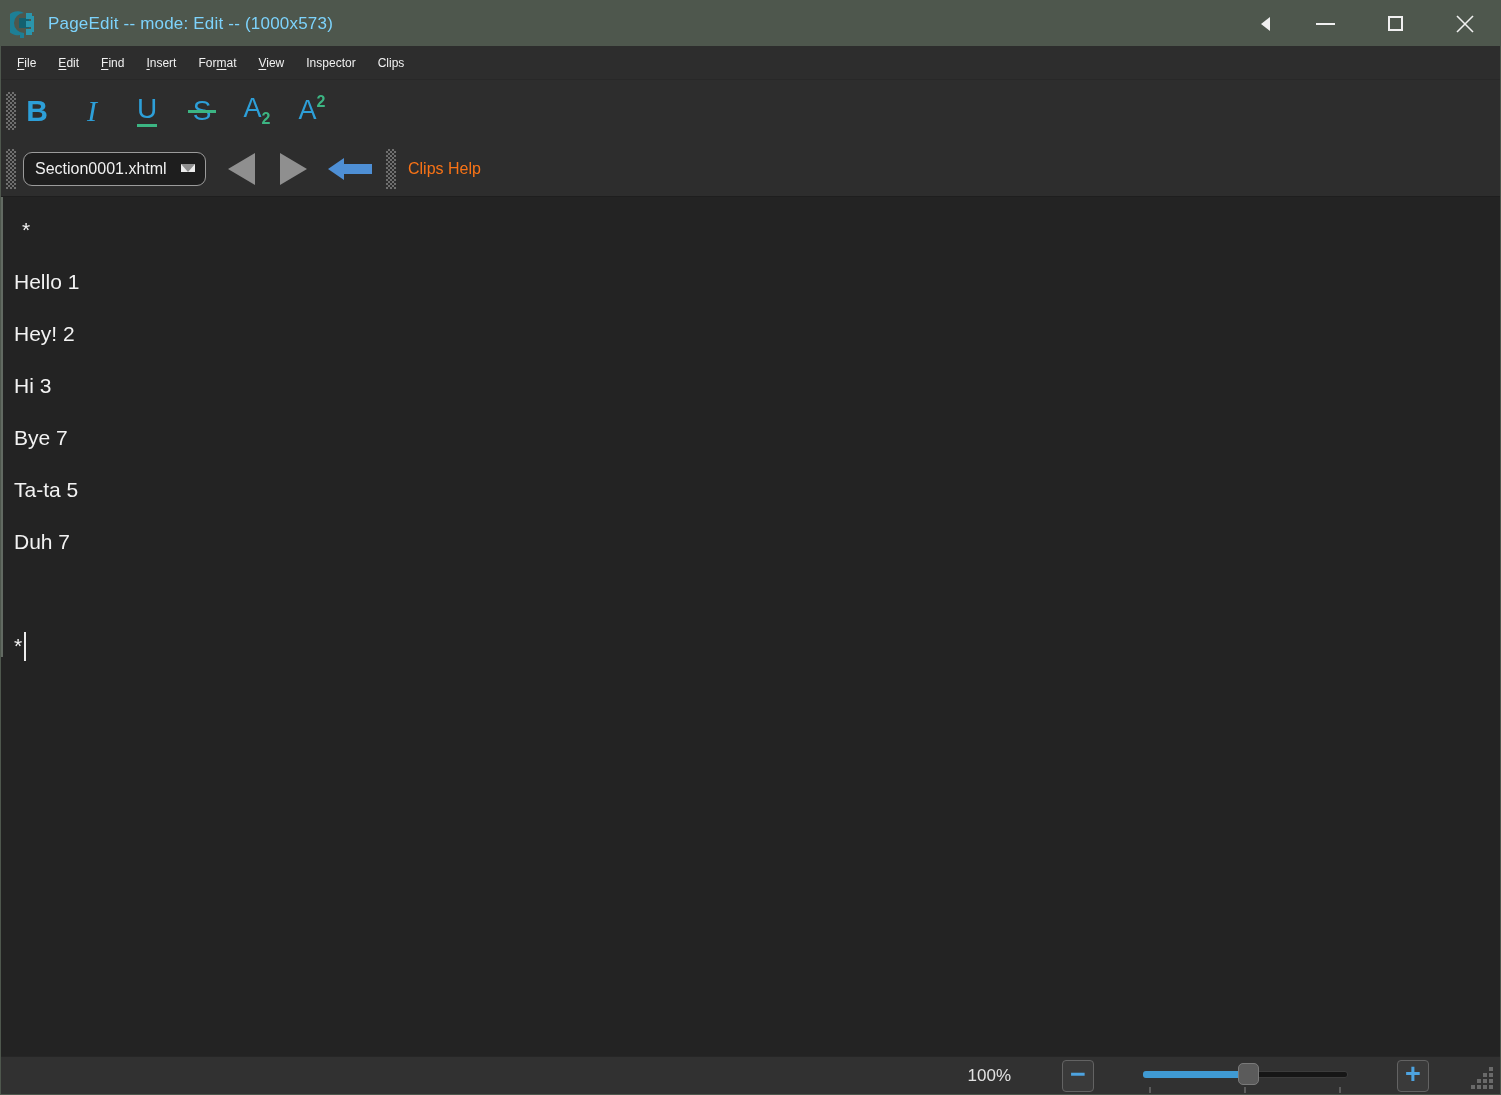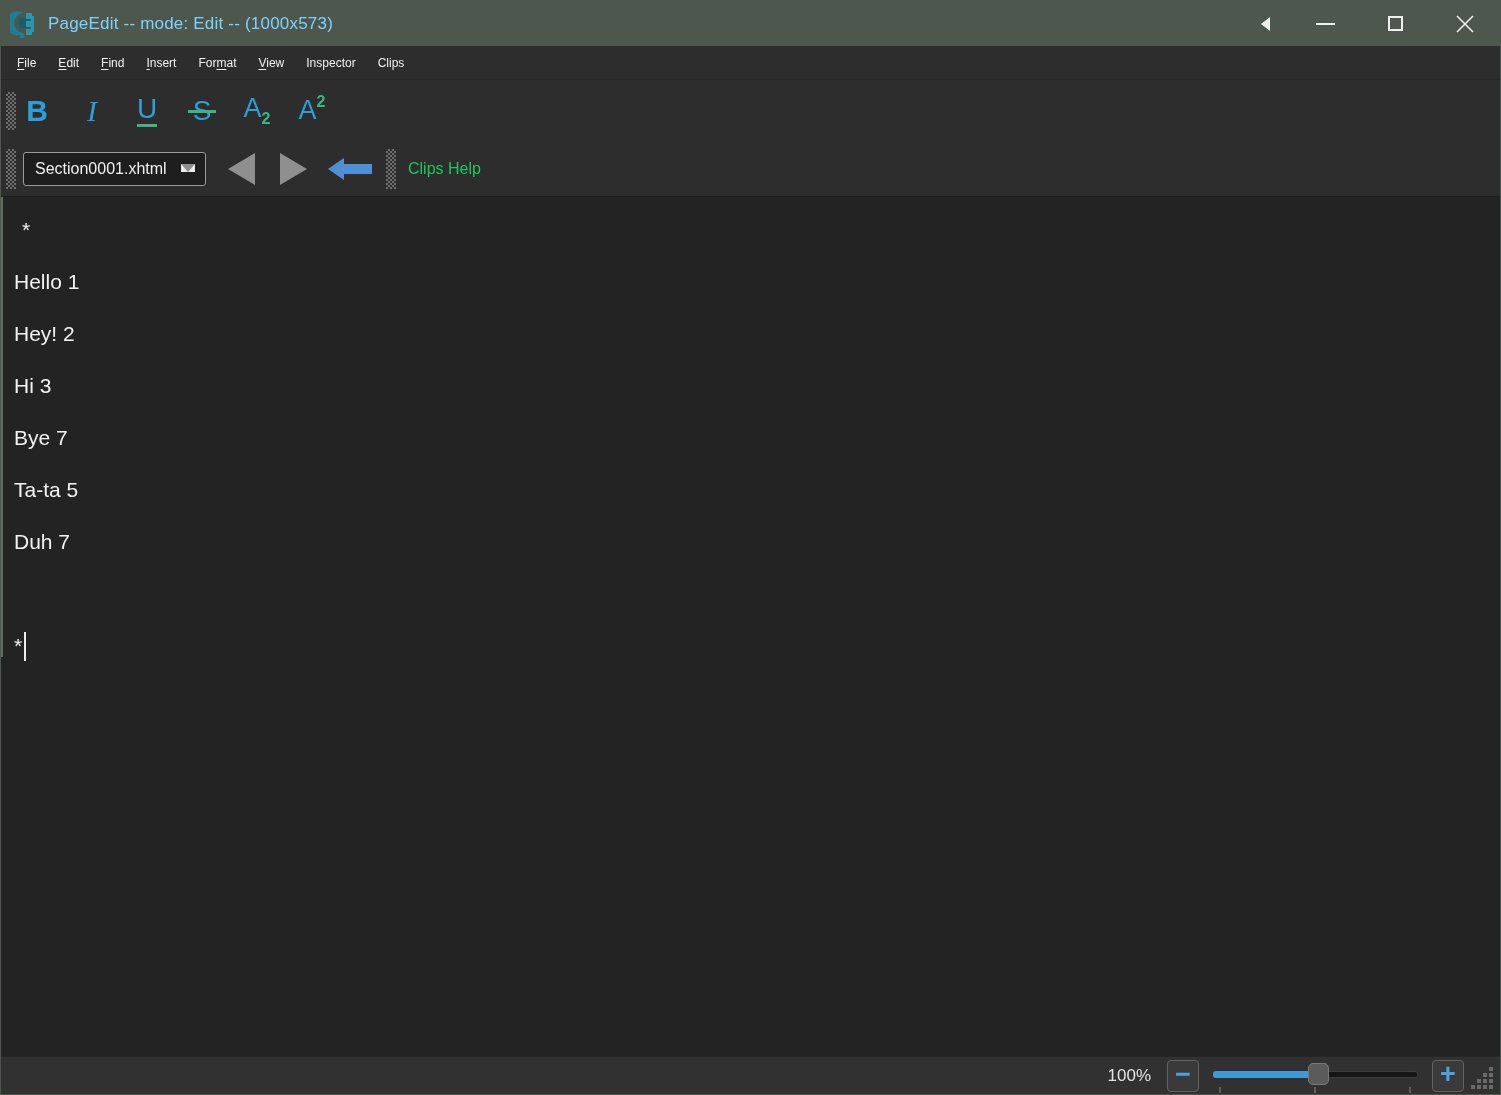--- a/index.html
+++ b/index.html
@@ -73,36 +73,36 @@
   .glyph-s { font-size: 28px; position: relative; line-height: 1.0; }
   .glyph-s::after { content: ""; position: absolute; left: -5px; right: -5px; top: 48%; height: 3px; background: #3cb583; }
   .glyph-sub, .glyph-sup { font-size: 27px; line-height: 1.0; display: flex; align-items: flex-start; }
   .glyph-sub .mark, .glyph-sup .mark { font-size: 16px; font-weight: bold; color: #3cb583; }
   .glyph-sub .mark { margin-top: 16px; }
   .glyph-sup .mark { margin-top: -3px; }
 
   
   .file-select {
     width: 183px; height: 34px; margin-left: 7px;
-    background: #1e1e1e; border: 1px solid #9b9b9b; border-radius: 3px;
+    background: #1e1e1e; border: 1px solid #9b9b9b; border-radius: 9px;
     display: flex; align-items: center;
     padding: 0 10px 0 11px;
     color: #f0f0f0; font-size: 16px;
   }
   .file-select .caret {
     margin-left: auto;
     width: 0; height: 0;
     border-left: 7px solid transparent; border-right: 7px solid transparent;
     border-top: 8px solid #8f8f8f;
   }
   .nav-btn { height: 56px; display: flex; align-items: center; justify-content: center; }
   .tri-left  { width: 0; height: 0; border-top: 16px solid transparent; border-bottom: 16px solid transparent; border-right: 27px solid #8f8f8f; margin-left: 22px; }
   .tri-right { width: 0; height: 0; border-top: 16px solid transparent; border-bottom: 16px solid transparent; border-left: 27px solid #8f8f8f; margin-left: 25px; }
   .blue-arrow { margin-left: 21px; }
-  .clips-help { color: #22c55e; font-size: 16px; margin-left: 12px; }
+  .clips-help { color: #f97316; font-size: 16px; margin-left: 12px; }
 
   
   .content {
     flex: 1 1 auto;
     background: #232323;
     position: relative;
     overflow: hidden;
     padding-top: 20px;
     color: #f2f2f2;
     font-size: 21px;
@@ -121,20 +121,21 @@
     vertical-align: top; position: relative; top: -1px;
   }
 
   
   .statusbar {
     height: 38px; flex: 0 0 38px;
     background: #313131;
     border-top: 1px solid #262626;
     display: flex; align-items: center; justify-content: flex-end;
     padding-right: 4px;
+    gap: 35px;
   }
   .zoom-label { color: #e2e2e2; font-size: 17px; margin-right: 16px; }
   .zoom-btn {
     width: 32px; height: 32px; border-radius: 4px;
     background: #3a3a3a; border: 1px solid #636363;
     color: #4da3e0; font-size: 27px; font-weight: bold;
     display: flex; align-items: center; justify-content: center;
     line-height: 1; padding-bottom: 3px;
   }
   .zoom-btn.minus { margin-right: 14px; }

